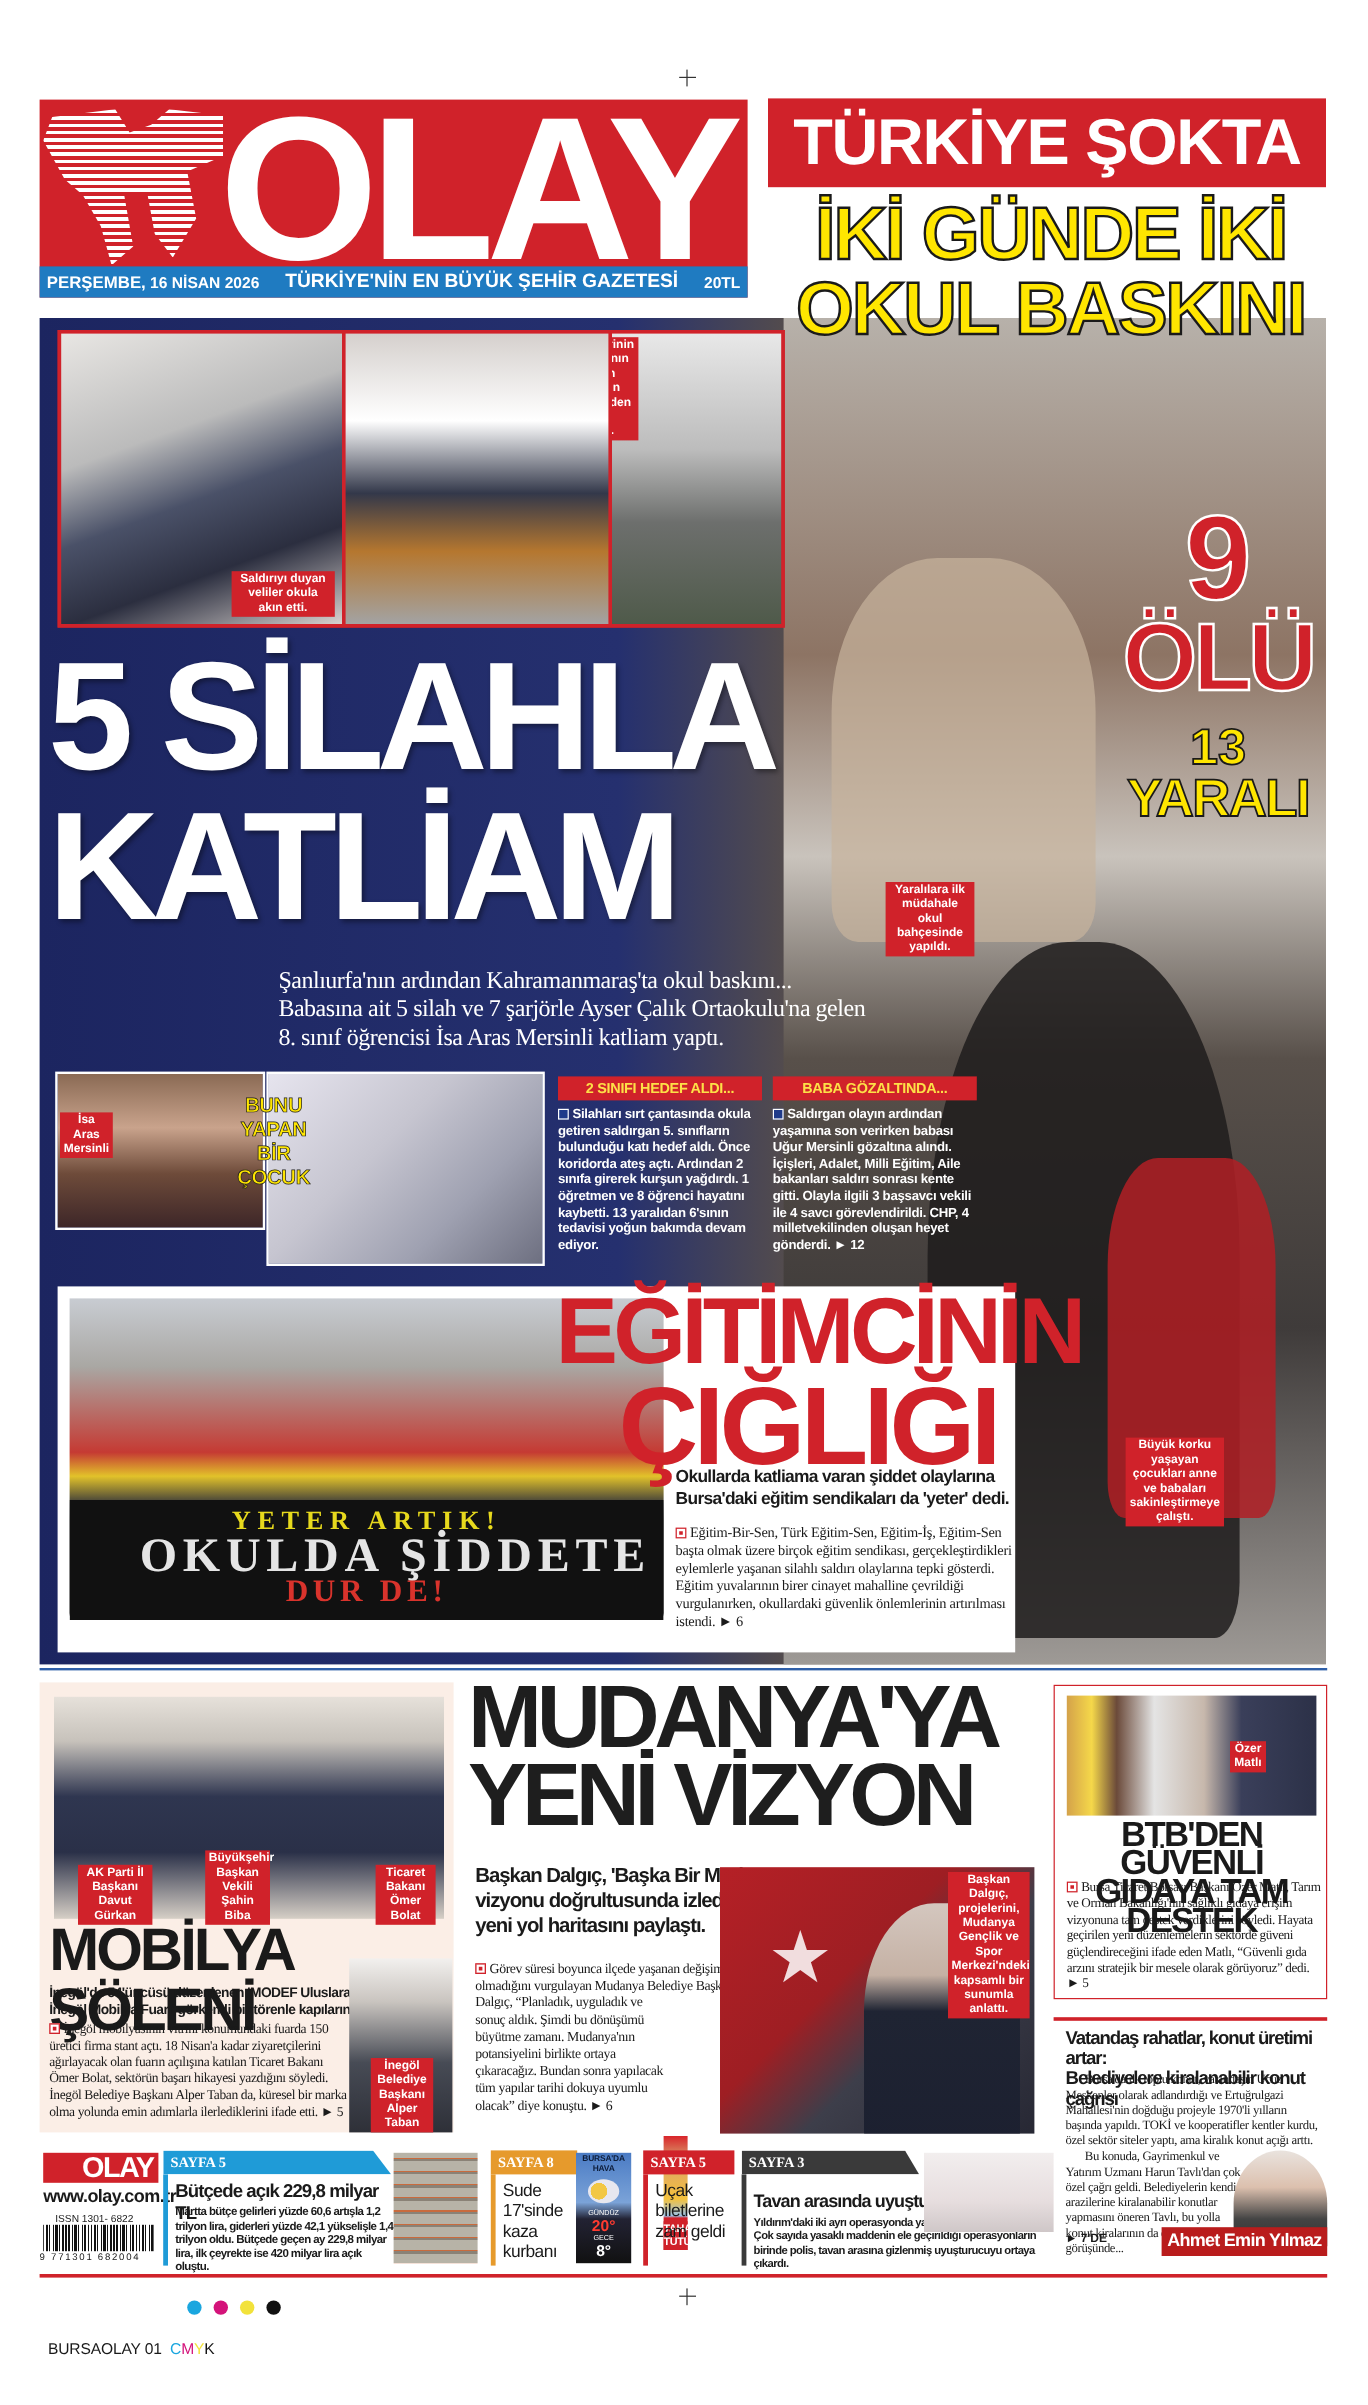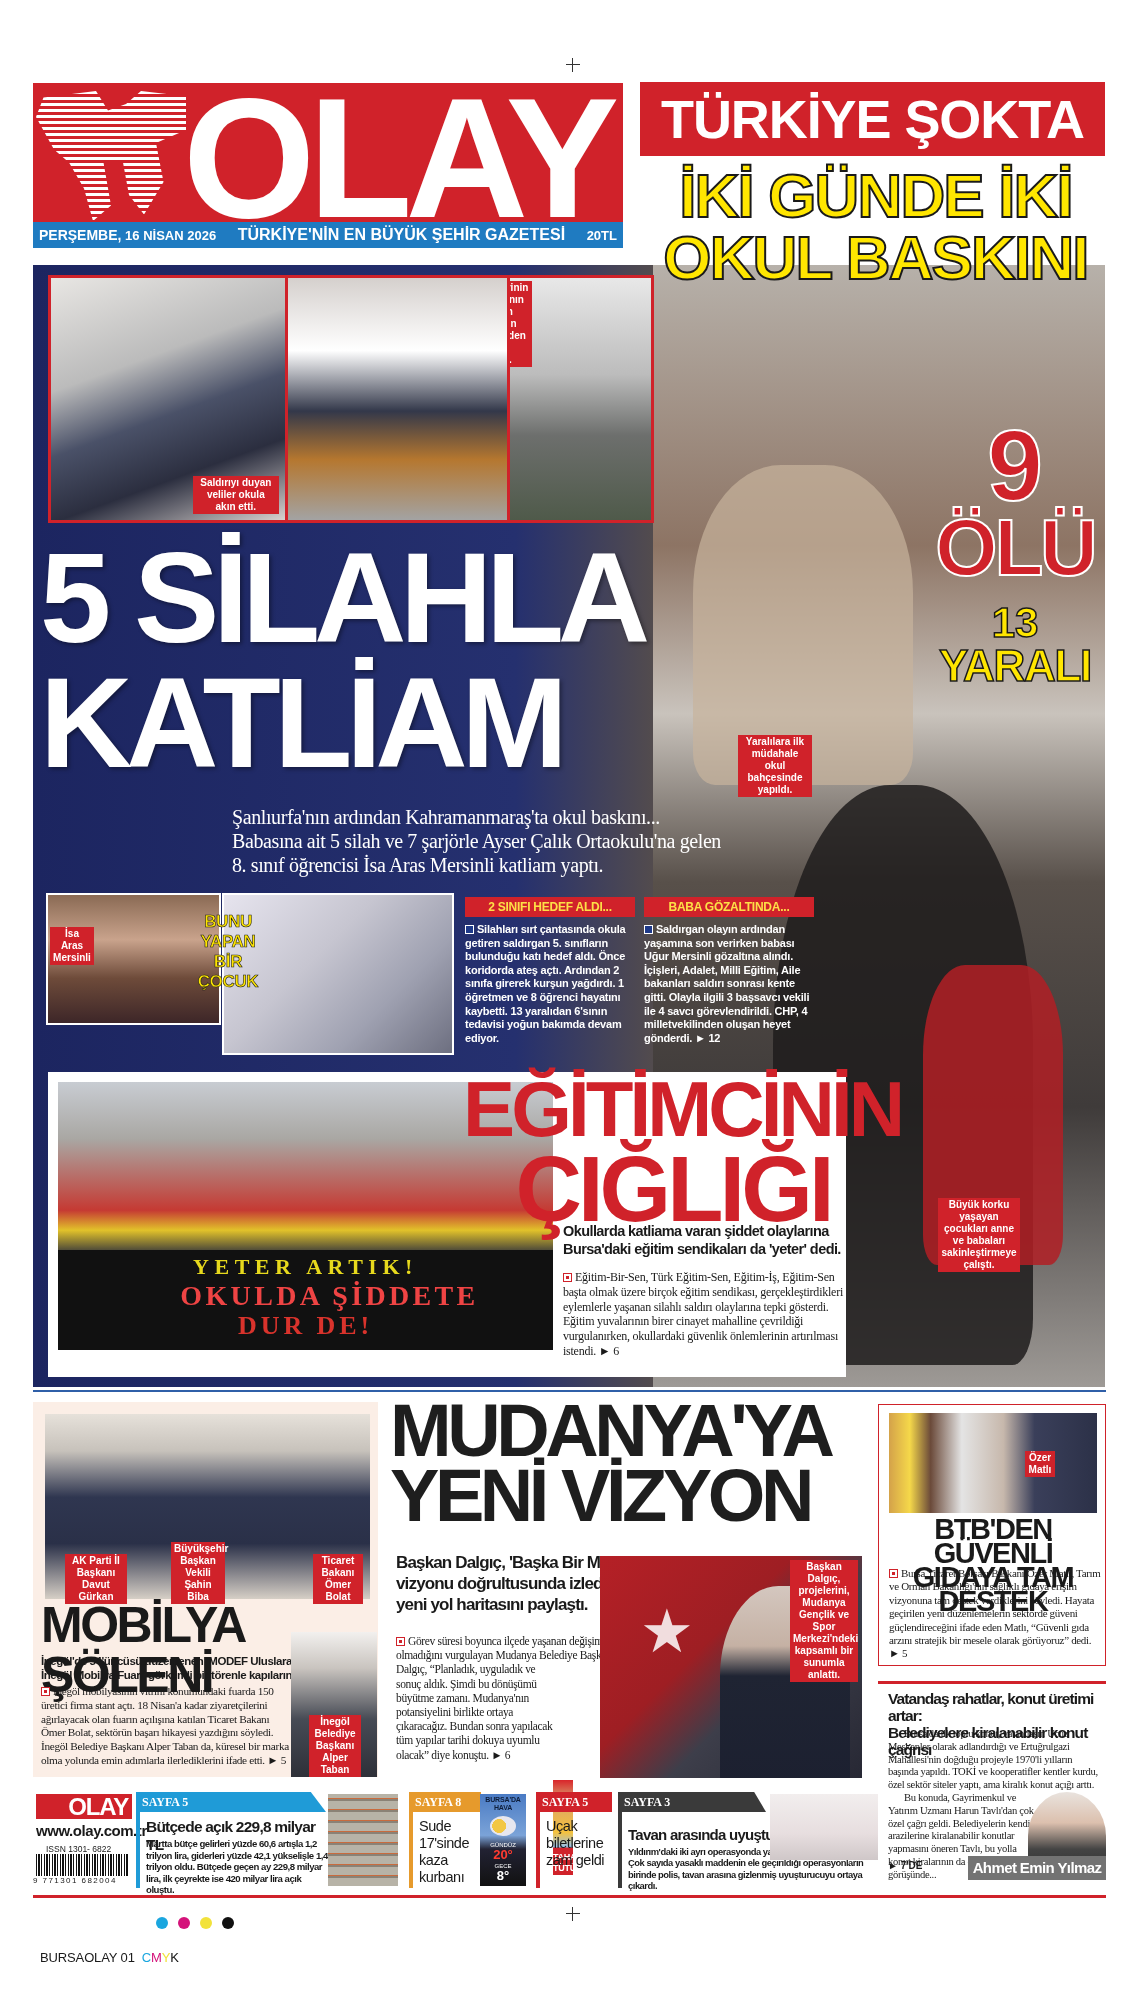--- a/index.html
+++ b/index.html
@@ -59,21 +59,21 @@
   .subbox .h { background: #d0222a; color: #fde047; font-size: 12px; font-weight: 700; text-align: center; padding: 3px 2px; letter-spacing: -0.02em; }
   .subbox .b { font-size: 11px; font-weight: 700; line-height: 13.6px; margin-top: 6px; letter-spacing: -0.02em; }
   .bullet { display: inline-block; width: 9px; height: 9px; border: 1.5px solid #fff; background: #1f3a8a; margin-right: 3px; vertical-align: -1px; }
   .bullet.red { border-color: #d0222a; background: #fff; box-shadow: inset 0 0 0 2px #fff, inset 0 0 0 6px #d0222a; }
 
   
   #edu-panel { left: 48px; top: 1072px; width: 798px; height: 305px; background: #fff; }
   #edu-photo { position: absolute; left: 10px; top: 10px; width: 495px; height: 285px; background: linear-gradient(180deg, #c8ccd2 0%, #a9a7a3 20%, #c53a33 45%, #e2c22a 52%, #3b3b3b 60%, #111 65%, #111 92%, #fff 93%); overflow: hidden; }
   #edu-photo .banner { position: absolute; left: 0; top: 168px; width: 100%; height: 100px; background: #111; text-align: center; font-family: "Liberation Serif", serif; font-weight: 700; }
   #edu-photo .banner .l1 { color: #e7d91d; font-size: 22px; letter-spacing: 0.25em; margin-top: 4px; }
-  #edu-photo .banner .l2 { color: #ef4444; font-size: 28px; letter-spacing: 0.12em; line-height: 32px; margin-left: 48px; }
+  #edu-photo .banner .l2 { color: #e5e5e5; font-size: 40px; letter-spacing: 0.12em; line-height: 32px; margin-left: 48px; }
   #edu-photo .banner .l3 { color: #d9332c; font-size: 26px; letter-spacing: 0.15em; line-height: 28px; }
   #edu-title { position: absolute; left: 415px; top: 0px; width: 390px; color: #d0222a; font-size: 78px; font-weight: 700; line-height: 0.95; text-align: right; letter-spacing: -0.05em; }
   #edu-title .l2 { font-size: 92px; text-align: center; padding-left: 30px; }
   #edu-deck { position: absolute; left: 515px; top: 150px; width: 290px; font-size: 14.5px; font-weight: 700; line-height: 18px; letter-spacing: -0.04em; }
   #edu-body { position: absolute; left: 515px; top: 198px; width: 282px; font-family: "Liberation Serif", serif; font-size: 12px; line-height: 14.8px; letter-spacing: -0.02em; }
 
   #right-caption1 { left: 738px; top: 735px; }
   #right-caption2 { left: 938px; top: 1198px; }
 
   
@@ -103,21 +103,21 @@
   #btb .photo { position: absolute; left: 10px; top: 8px; width: 208px; height: 100px; background: linear-gradient(90deg, #d4a24a 0%, #f5d84a 10%, #6b4a3a 20%, #e4e4e4 35%, #c7b8ac 55%, #3a3f5a 70%, #2c3148 100%); }
   #btb .title { position: absolute; left: 5px; top: 112px; width: 218px; text-align: center; font-size: 29px; font-weight: 700; line-height: 24px; letter-spacing: -0.05em; }
   #btb .body { position: absolute; left: 10px; top: 162px; width: 212px; font-family: "Liberation Serif", serif; font-size: 11px; line-height: 13.4px; letter-spacing: -0.03em; }
 
   
   #housing { left: 878px; top: 1681px; width: 228px; height: 196px; border-top: 3px solid #d0222a; background: #fff; }
   #housing .title { position: absolute; left: 10px; top: 6px; width: 215px; font-size: 15.5px; font-weight: 700; line-height: 17px; letter-spacing: -0.06em; }
   #housing .body { position: absolute; left: 10px; top: 44px; width: 215px; font-family: "Liberation Serif", serif; font-size: 10.6px; line-height: 12.8px; letter-spacing: -0.03em; }
   #housing .body .ind { display: inline-block; width: 16px; }
   #housing .face { position: absolute; left: 150px; top: 108px; width: 78px; height: 88px; border-radius: 50% 50% 10% 10%; background: linear-gradient(180deg, #e9e3de 0%, #dcc0ae 35%, #444 65%, #2a2a2a 100%); }
-  #housing .author { position: absolute; left: 90px; top: 172px; width: 138px; height: 24px; background: #737373; color: #fff; font-size: 15px; font-weight: 700; text-align: center; line-height: 24px; letter-spacing: -0.04em; }
+  #housing .author { position: absolute; left: 90px; top: 172px; width: 138px; height: 24px; background: #b91c1c; color: #fff; font-size: 15px; font-weight: 700; text-align: center; line-height: 24px; letter-spacing: -0.04em; }
   #housing .more { position: absolute; left: 10px; top: 176px; font-size: 10px; font-weight: 700; }
 
   
   #footer-strip { left: 33px; top: 1792px; width: 845px; height: 96px; }
   #footer-strip .olay-mini { position: absolute; left: 3px; top: 2px; width: 96px; height: 25px; background: #d0222a; color: #fff; font-size: 24px; font-weight: 700; text-align: right; padding-right: 4px; line-height: 25px; letter-spacing: -0.05em; }
   #footer-strip .url { position: absolute; left: 3px; top: 30px; font-size: 15px; font-weight: 700; letter-spacing: -0.03em; }
   #footer-strip .issn { position: absolute; left: 13px; top: 52px; font-size: 8.5px; }
   #footer-strip .barcode { position: absolute; left: 3px; top: 62px; width: 92px; height: 22px; background: repeating-linear-gradient(90deg, #111 0 1px, #fff 1px 2px, #111 2px 4px, #fff 4px 5px, #111 5px 6px, #fff 6px 8px); }
   #footer-strip .bcnum { position: absolute; left: 0; top: 84px; font-size: 8px; letter-spacing: 0.18em; }
 

